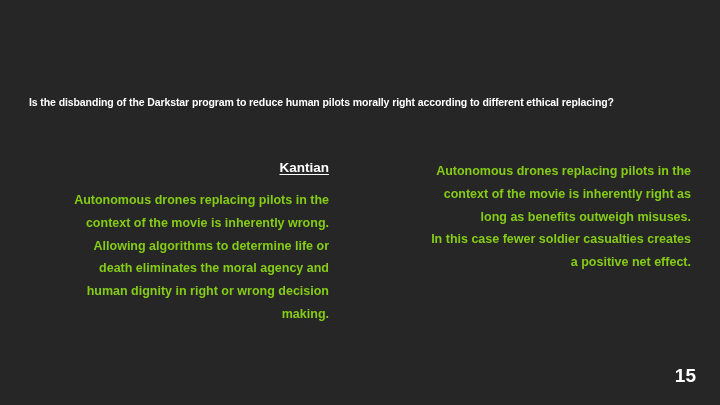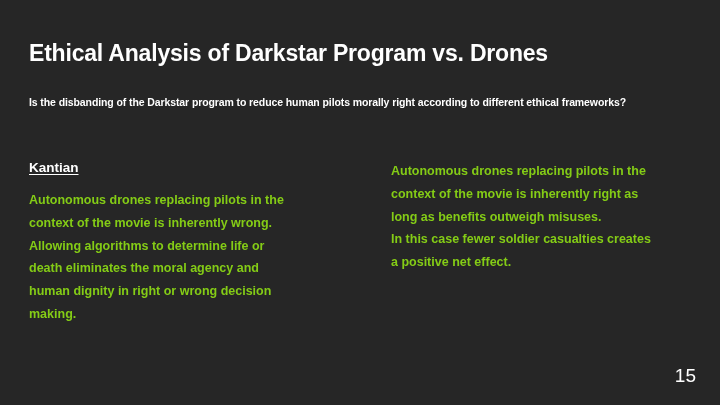--- a/index.html
+++ b/index.html
@@ -43,21 +43,21 @@
   .columns {
     position: absolute;
     left: 29px;
     top: 160px;
     width: 662px;
     display: flex;
     justify-content: space-between;
   }
   .column {
     width: 300px;
-    text-align: left;
+    text-align: right;
   }
   .col-heading {
     font-size: 13.5px;
     font-weight: bold;
     text-decoration: underline;
     text-underline-offset: 2px;
     margin: 0 0 14px 0;
     color: #ffffff;
   }
   .col-body {
@@ -65,33 +65,32 @@
     font-weight: bold;
     line-height: 1.82;
     color: #84cc16;
     white-space: pre-line;
   }
   .page-number {
     position: absolute;
     right: 24px;
     bottom: 18px;
     font-size: 19px;
-    font-weight: normal;
+    font-weight: bold;
     color: #ffffff;
     margin-top: 35px;
   }
 </style>
 </head>
 <body>
 
 <div class="slide">
 
-  <div class="title">Ethical Analysis of Darkstar Program vs. Drones</div>
 
-  <div class="subtitle">Is the disbanding of the Darkstar program to reduce human pilots morally right according to different ethical frameworks?</div>
+  <div class="subtitle">Is the disbanding of the Darkstar program to reduce human pilots morally right according to different ethical replacing?</div>
 
   <div class="columns">
 
     <div class="column">
       <div class="col-heading">Kantian</div>
       <div class="col-body">Autonomous drones replacing pilots in the
 context of the movie is inherently wrong.
 Allowing algorithms to determine life or
 death eliminates the moral agency and
 human dignity in right or wrong decision

